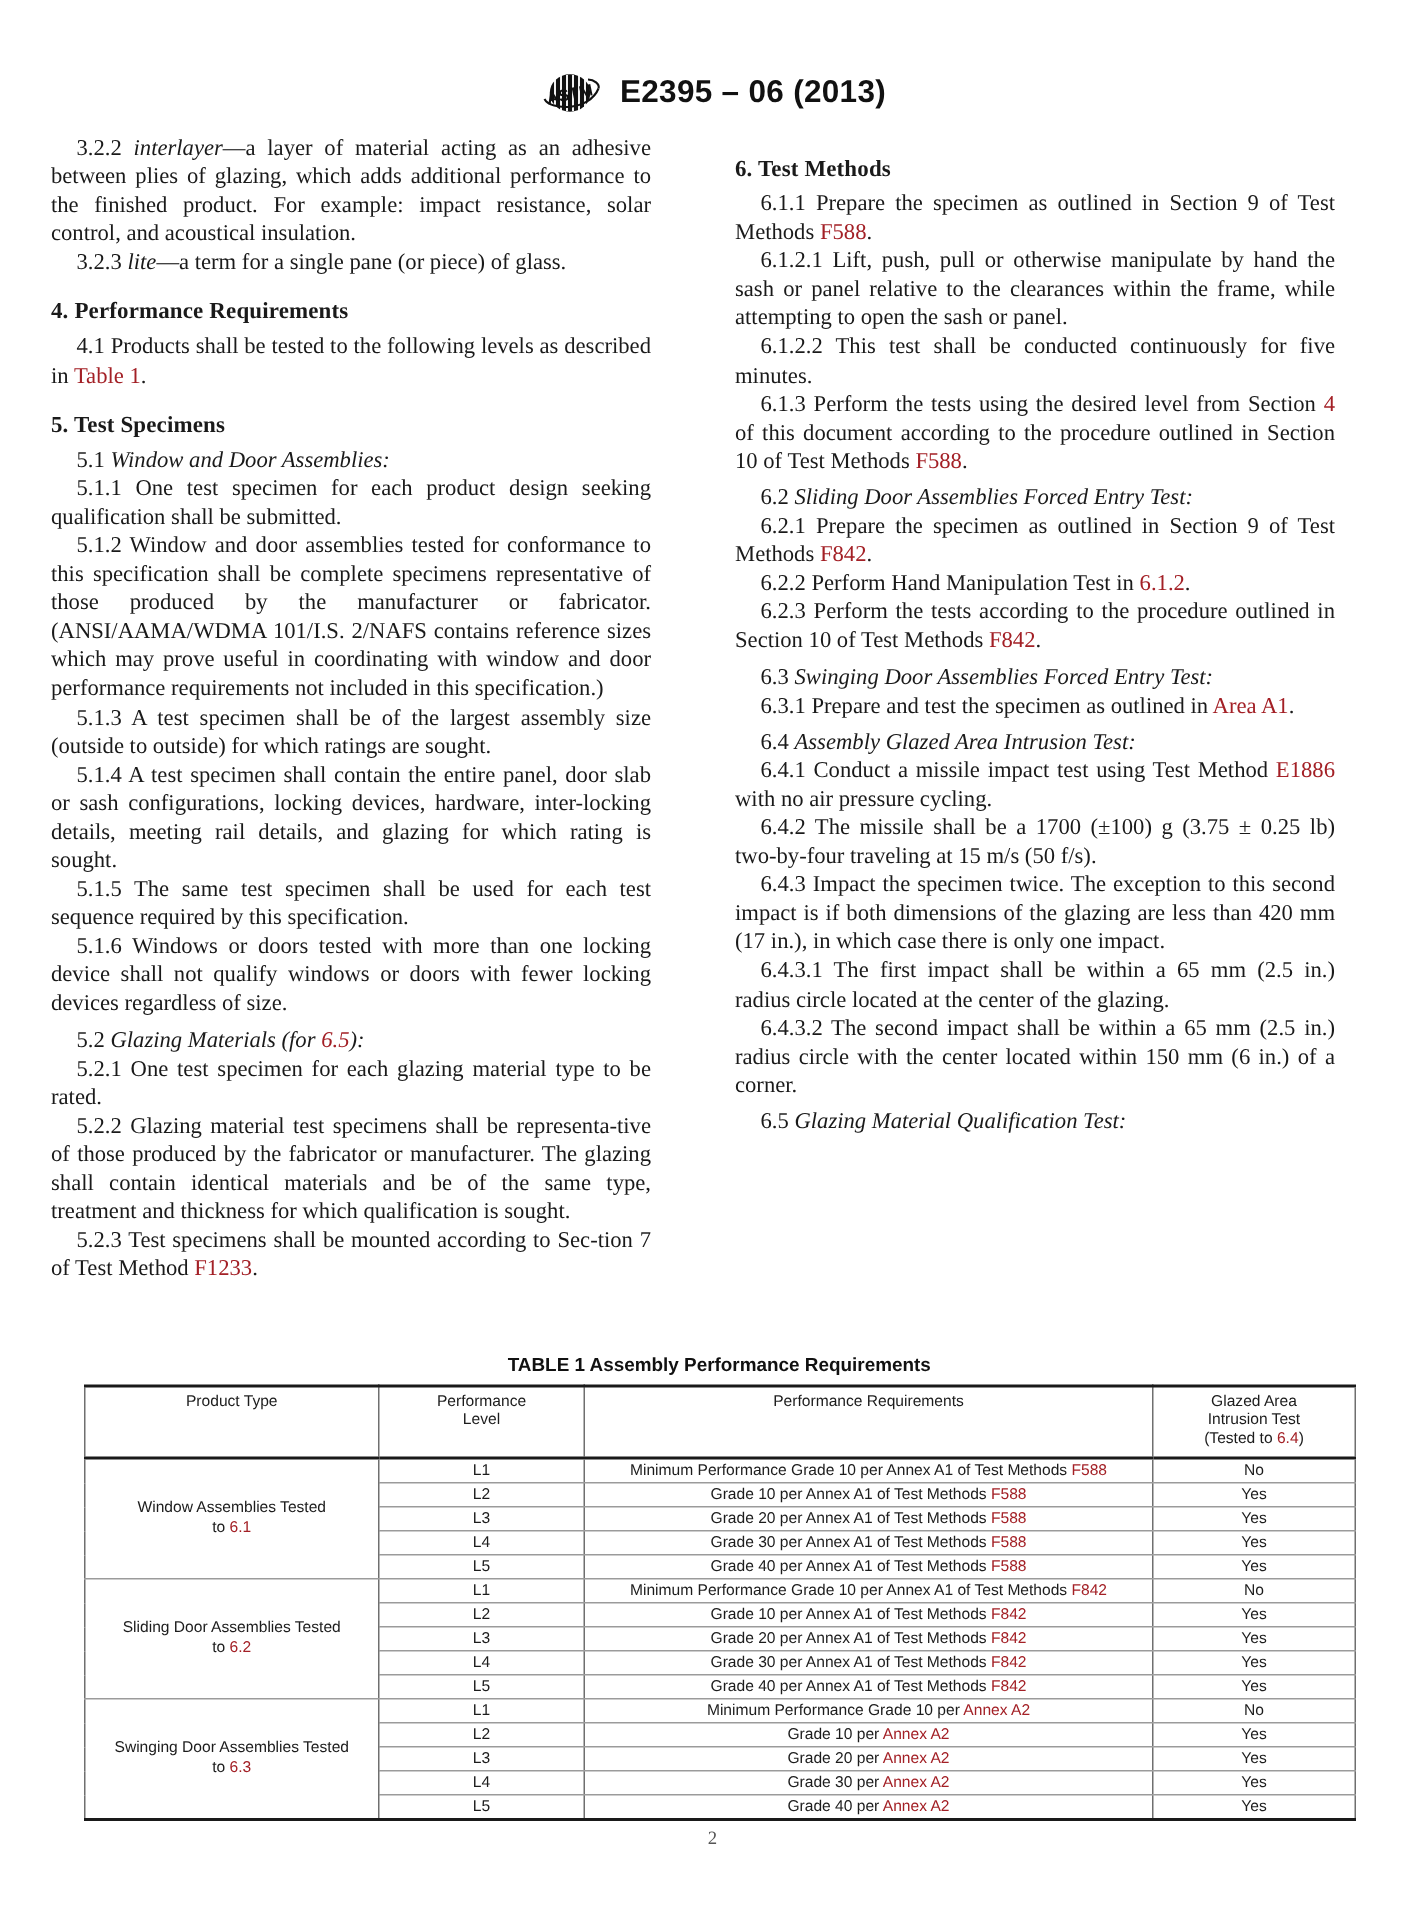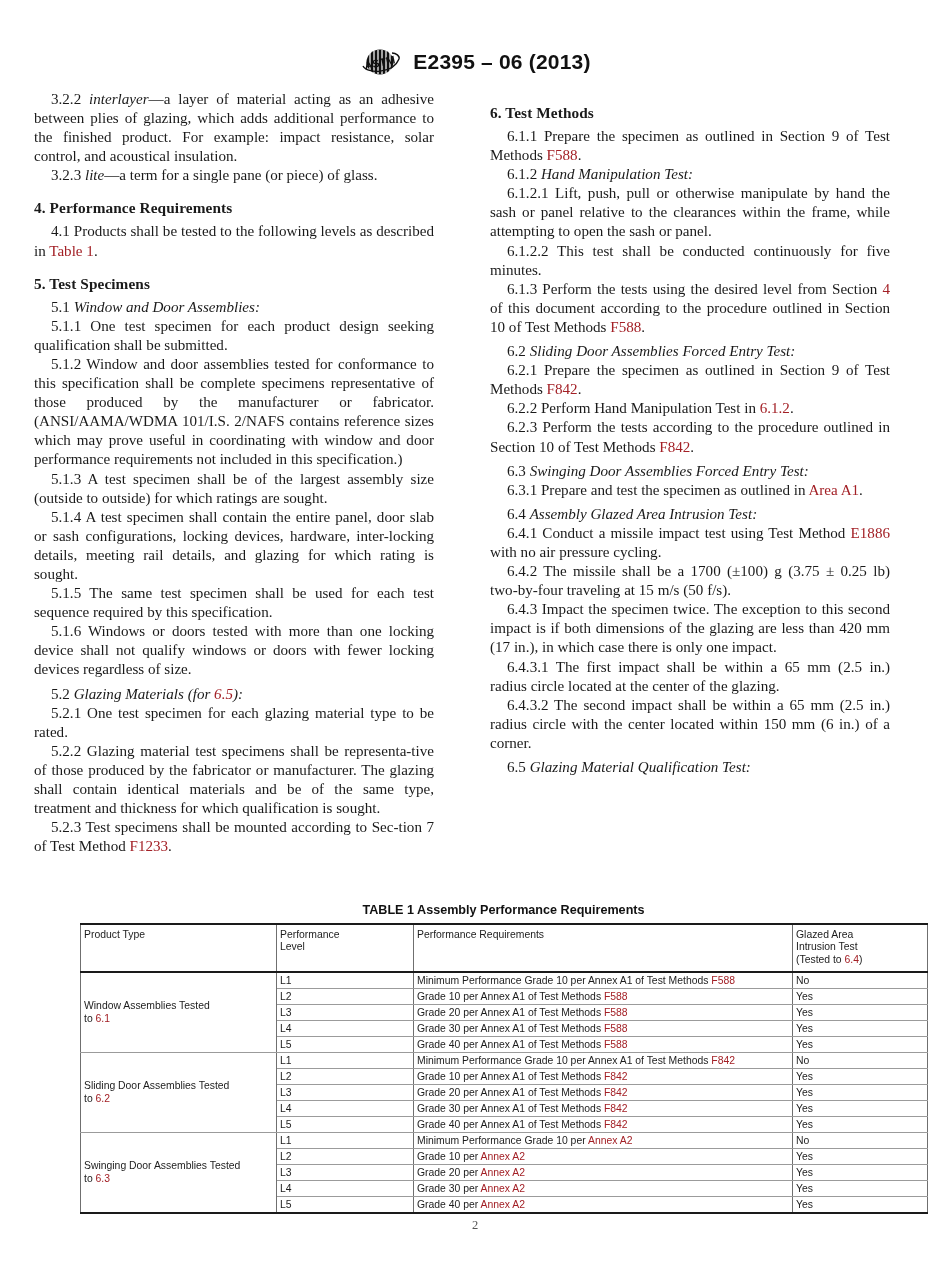--- a/index.html
+++ b/index.html
@@ -86,21 +86,20 @@
 
   .it { font-style: italic; }
   .lnk { color: #a32026; }
 
   
   .table-wrap {
     position: absolute;
     left: 56px;
     top: 903px;
     width: 847px;
-    margin-left: 24px;
   }
   .table-caption {
     font-family: "Liberation Sans", sans-serif;
     font-weight: bold;
     font-size: 12.6px;
     text-align: center;
     margin-bottom: 6px;
     color: #111;
   }
   table.perf {
@@ -109,21 +108,21 @@
     font-family: "Liberation Sans", sans-serif;
     font-size: 10.4px;
     color: #1c1c1c;
     table-layout: fixed;
   }
   table.perf td, table.perf th {
     border-left: 1px solid #6f6f6f;
     border-right: 1px solid #6f6f6f;
     border-top: 1px solid #9b9b9b;
     border-bottom: 1px solid #9b9b9b;
-    text-align: left;
+    text-align: center;
     vertical-align: middle;
     padding: 1px 3px;
     font-weight: normal;
     line-height: 12.4px;
   }
   table.perf {
     border-top: 2.5px solid #1a1a1a;
     border-bottom: 2.5px solid #1a1a1a;
     border-left: 1.5px solid #1a1a1a;
     border-right: 1.5px solid #1a1a1a;
@@ -222,21 +221,20 @@
     </div>
 
     <div class="col">
 
 
       <h2 class="section">6.  Test Methods</h2>
 
 
       <p class="indent"><span>6.1.1 Prepare the specimen as outlined in Section 9 of Test Methods </span><span class="lnk">F588</span><span>.</span></p>
 
-      <p class="indent"><span>6.1.2 </span><span class="it">Hand Manipulation Test:</span></p>
 
       <p class="indent">6.1.2.1 Lift, push, pull or otherwise manipulate by hand the sash or panel relative to the clearances within the frame, while attempting to open the sash or panel.</p>
       <p class="indent">6.1.2.2 This test shall be conducted continuously for five minutes.</p>
 
       <p class="indent"><span>6.1.3 Perform the tests using the desired level from Section </span><span class="lnk">4</span><span> of this document according to the procedure outlined in Section 10 of Test Methods </span><span class="lnk">F588</span><span>.</span></p>
 
       <div class="gap-sm"></div>
 
       <p class="indent"><span>6.2 </span><span class="it">Sliding Door Assemblies Forced Entry Test:</span></p>
 

